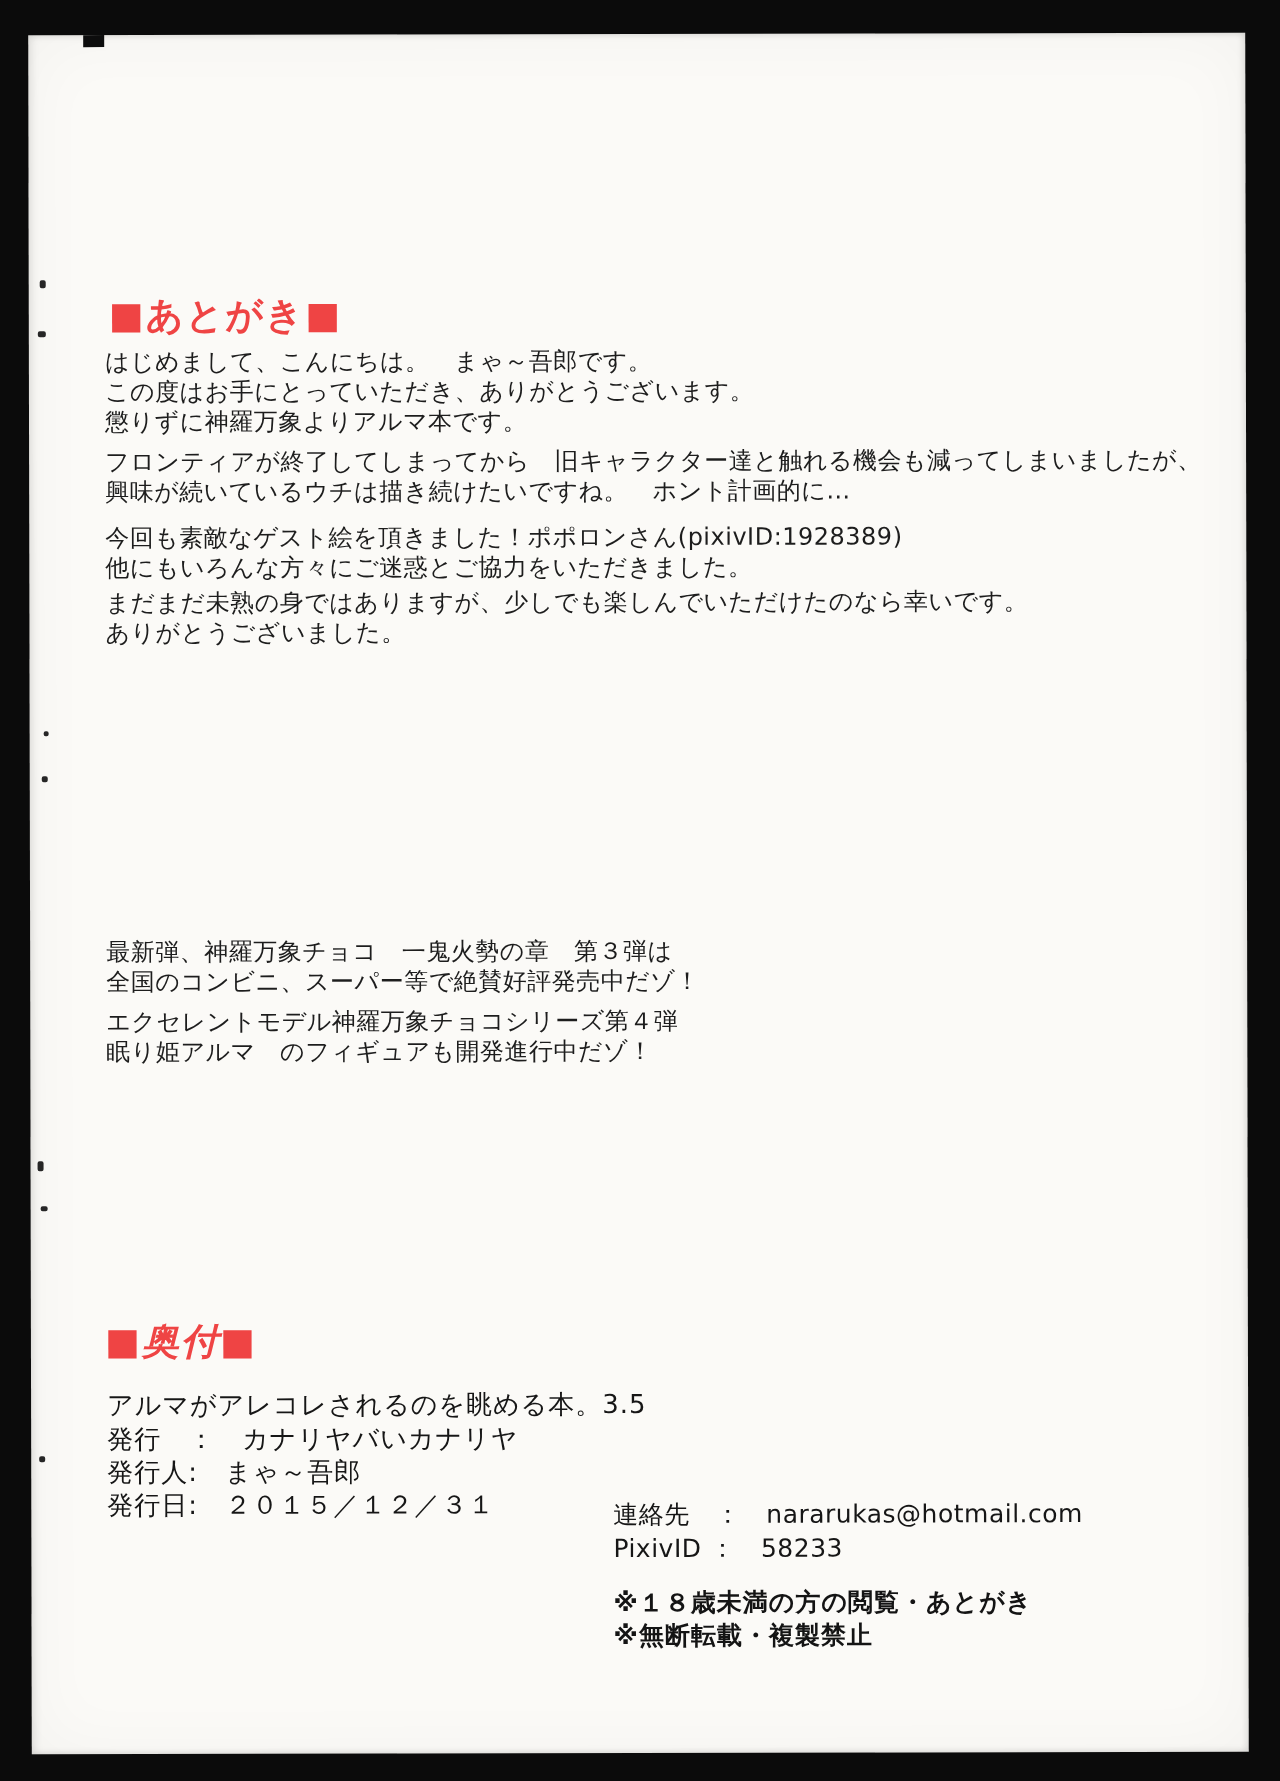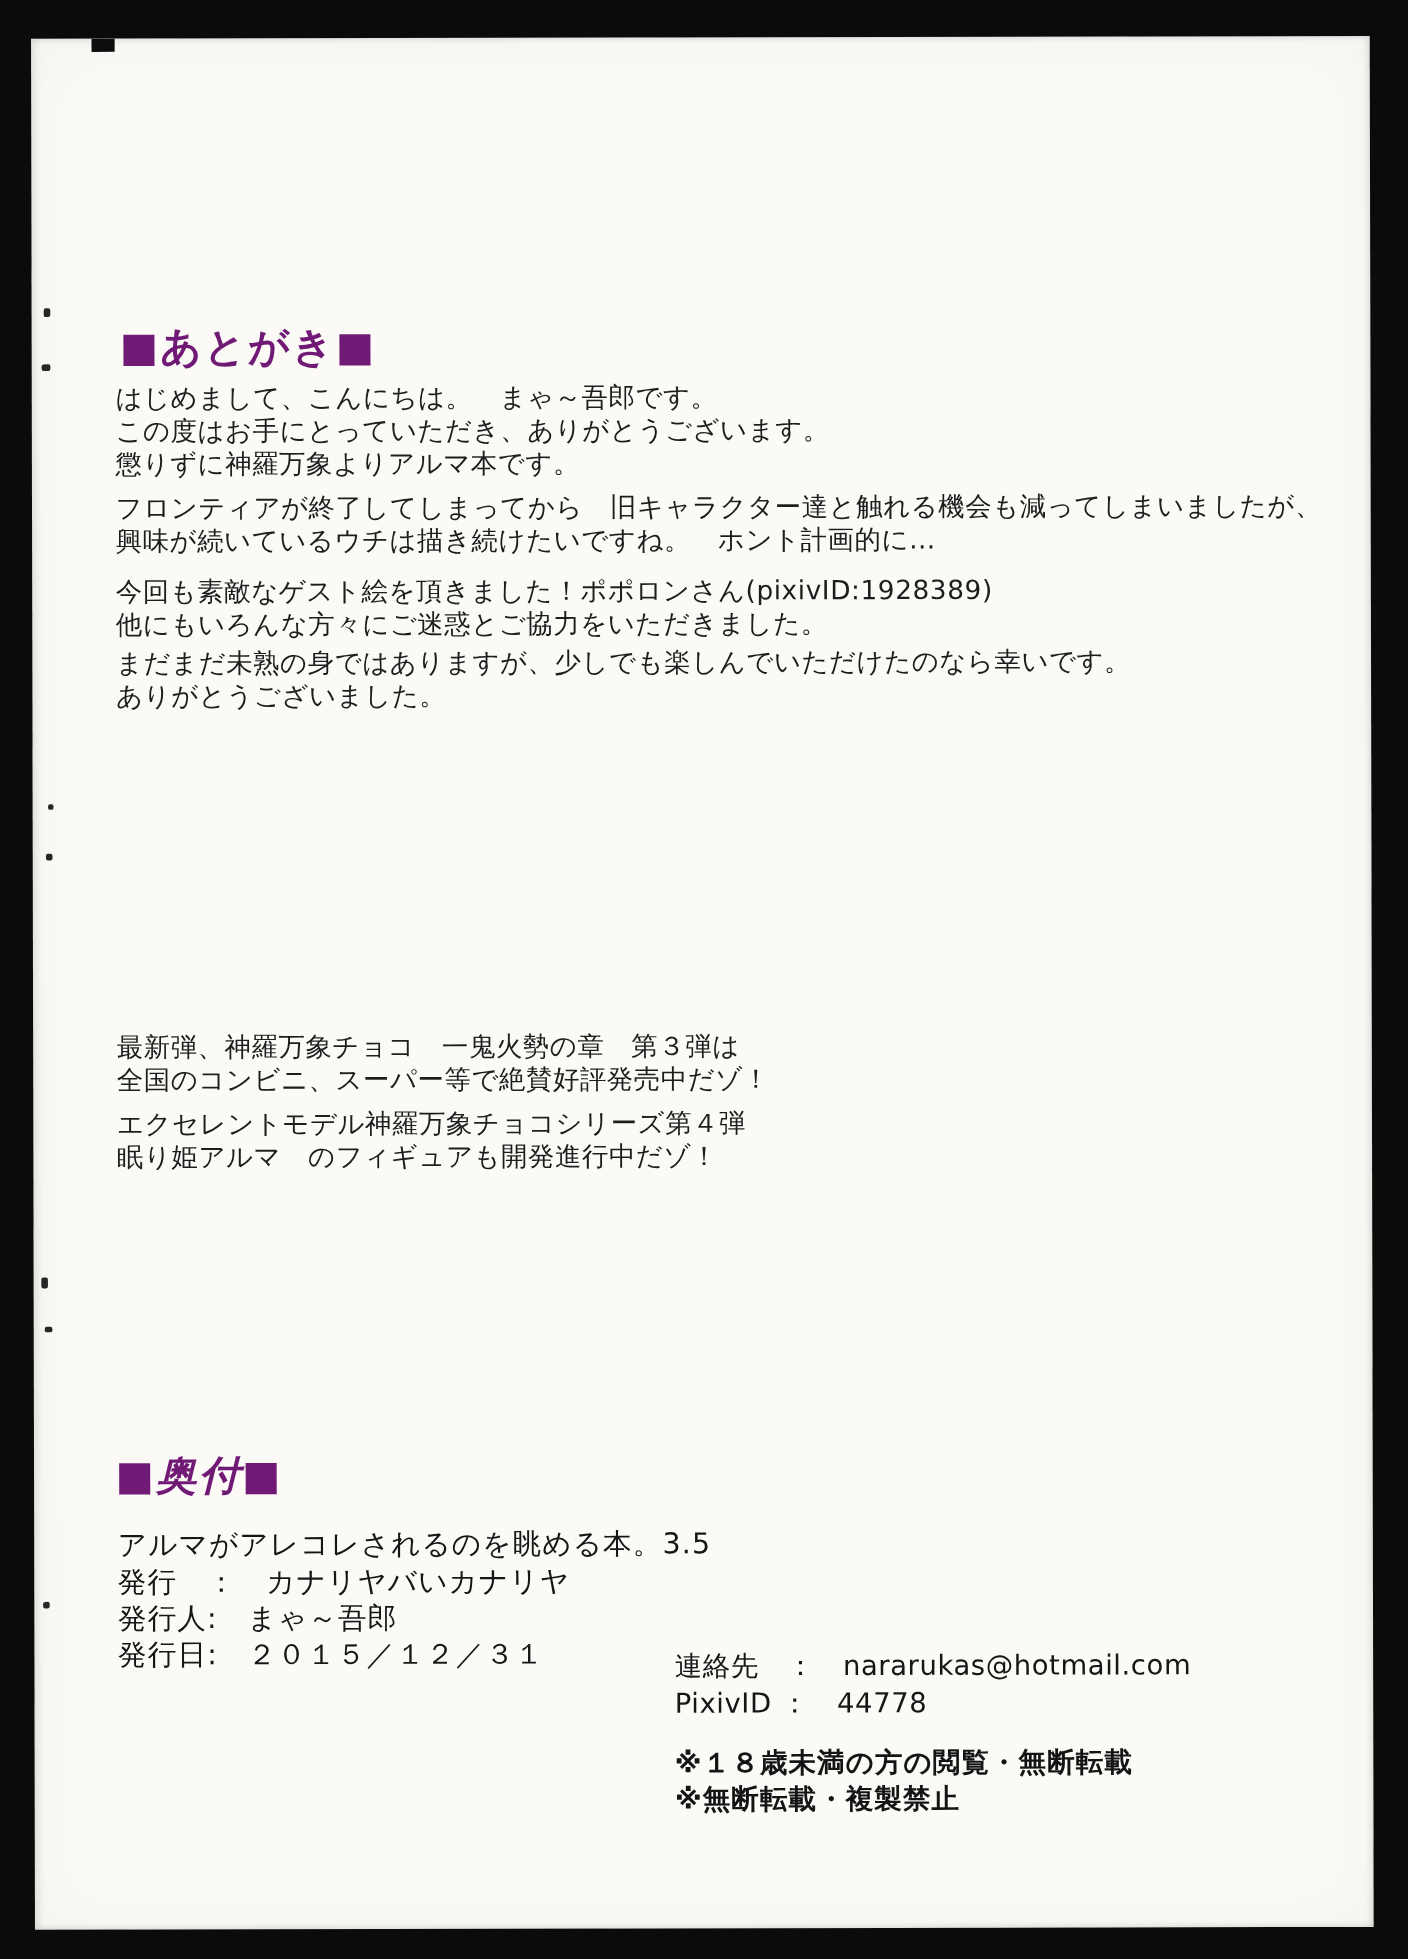--- a/index.html
+++ b/index.html
@@ -21,21 +21,21 @@
     width: 1217px;
     height: 1719px;
     background: #fbfaf7;
     transform: rotate(-0.12deg);
     box-shadow: inset 0 0 70px rgba(0,0,0,0.035), inset -3px 0 6px rgba(0,0,0,0.08), inset 3px 0 8px rgba(0,0,0,0.10);
   }
   .heading {
     position: absolute;
     font-weight: bold;
     font-size: 37px;
-    color: #701a75;
+    color: #ef4444;
     letter-spacing: 2px;
     white-space: nowrap;
   }
   .para {
     position: absolute;
     font-size: 24px;
     line-height: 30px;
     color: #1d1d1d;
     letter-spacing: 0.5px;
     white-space: nowrap;
@@ -128,21 +128,21 @@
 
   <div class="colophon-block" style="left:76px; top:1354px;">
     <div class="line book-title">アルマがアレコレされるのを眺める本。3.5</div>
     <div class="line">発行　：　カナリヤバいカナリヤ</div>
     <div class="line">発行人:　まゃ～吾郎</div>
     <div class="line">発行日:　２０１５／１２／３１</div>
   </div>
 
   <div class="contact-block" style="left:582px; top:1452px;margin-top:12px;">
     <div class="line">連絡先　：　nararukas@hotmail.com</div>
-    <div class="line">PixivID ：　44778</div>
+    <div class="line">PixivID ：　58233</div>
   </div>
 
   <div class="notice-block" style="left:582px; top:1552px;">
-    <div class="line">※１８歳未満の方の閲覧・無断転載</div>
+    <div class="line">※１８歳未満の方の閲覧・あとがき</div>
     <div class="line">※無断転載・複製禁止</div>
   </div>
 
 </div>
 
 </body></html>

